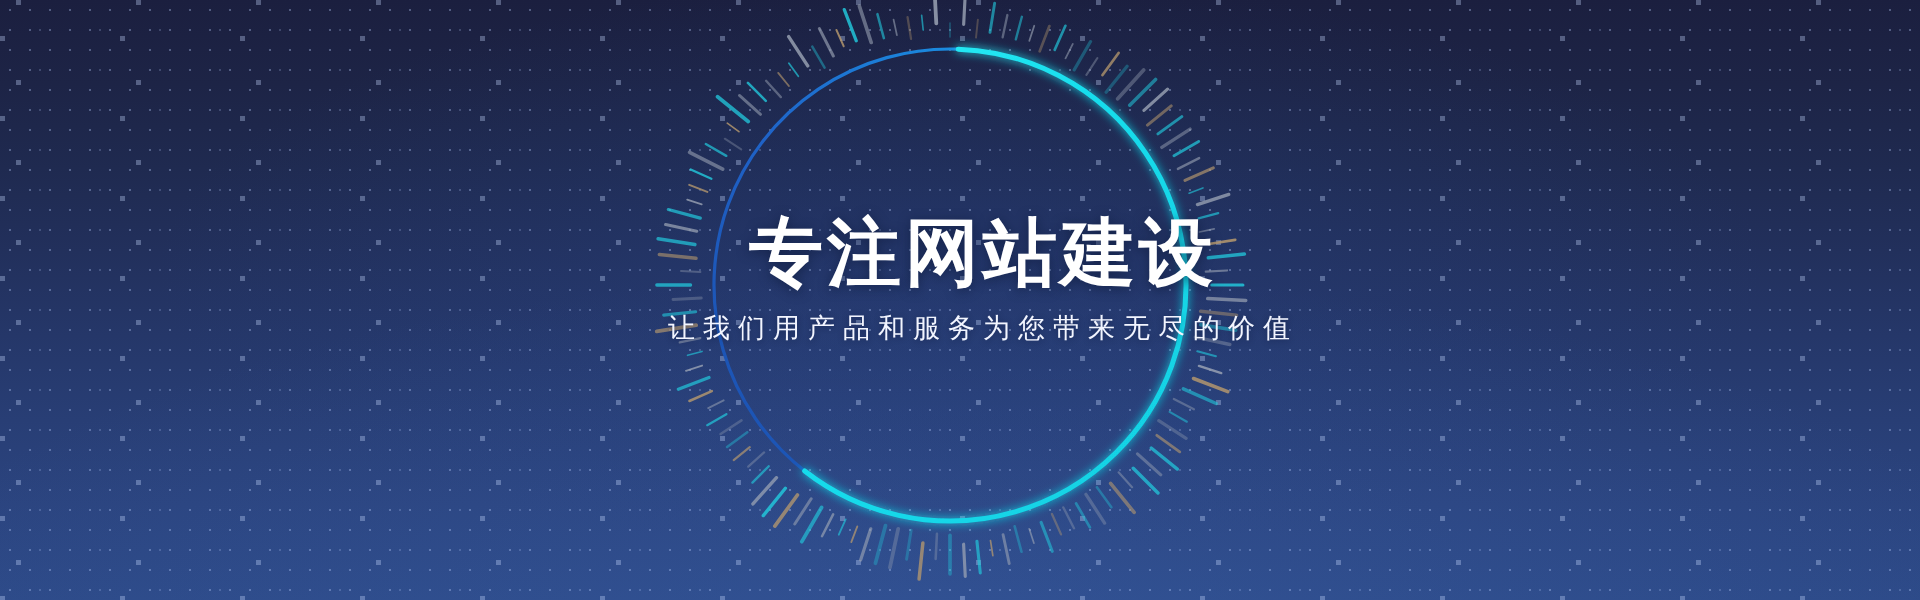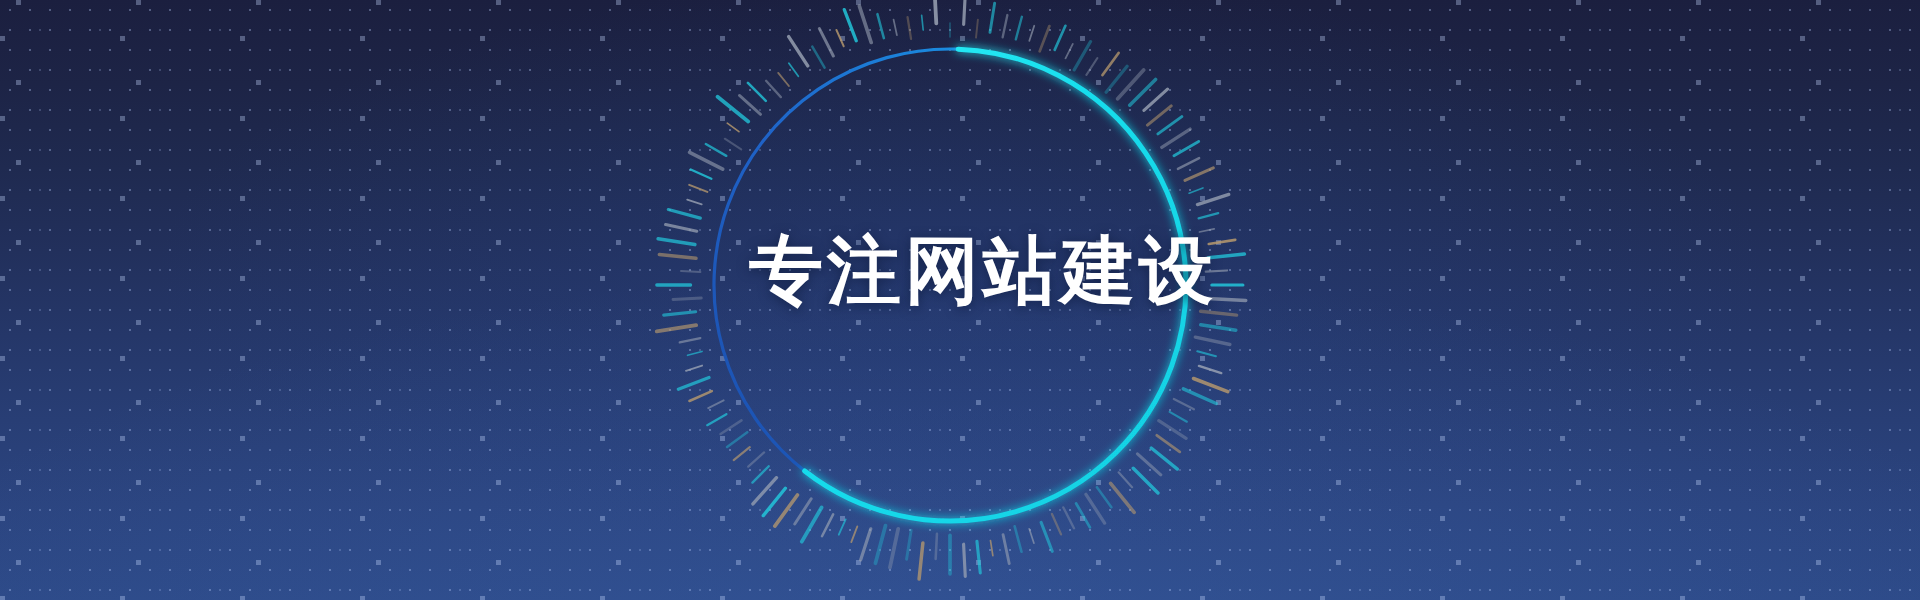--- a/index.html
+++ b/index.html
@@ -278,15 +278,16 @@
         </g>
 
       <path id="arcBlue" fill="none" stroke="url(#blueGrad)" stroke-width="3.2" stroke-linecap="round" d="M 804.70 470.97 A 236 236 0 0 1 958.24 49.14"></path>
 
       <path id="arcCyan" fill="none" stroke="url(#cyanGrad)" stroke-width="5" stroke-linecap="round" filter="url(#cyanGlow)" d="M 958.24 49.14 A 236 236 0 1 1 804.70 470.97"></path>
     </svg>
   </div>
 
   <div class="content">
     <h1 class="headline">专注网站建设</h1>
+    <div class="tagline-cn">让我们用产品和服务为您带来无尽的价值</div>
   </div>
 
 </div>
 
 </body></html>

